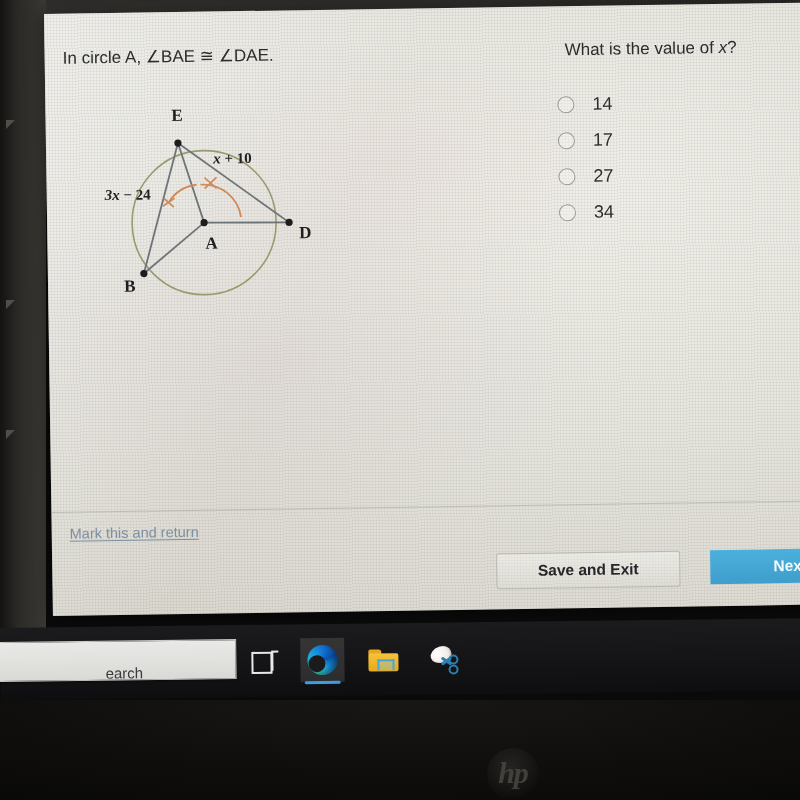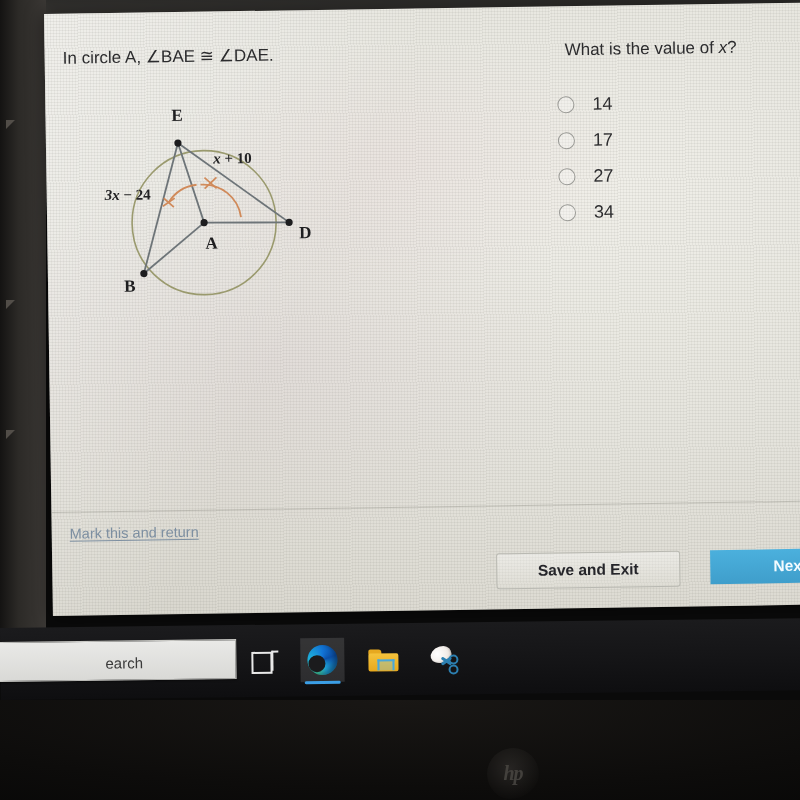--- a/index.html
+++ b/index.html
@@ -36,41 +36,41 @@
   .desk-bottom {
     position: absolute; left: 0; top: 700px; width: 800px; height: 100px;
     background: radial-gradient(120% 160% at 50% 0%, #191715 0%, #0d0c0b 55%, #050505 100%);
   }
   .hp-logo {
     position: absolute; left: 487px; top: 748px;
     width: 52px; height: 52px; border-radius: 50%;
     background: radial-gradient(circle at 45% 40%, rgba(110,105,100,.45), rgba(40,38,36,.18) 70%, rgba(0,0,0,0) 72%);
     color: #6e6a64;
     font-family: "Liberation Serif", serif;
-    font-style: italic; font-weight: 700; font-size: 20px;
+    font-style: italic; font-weight: 700; font-size: 30px;
     line-height: 50px; text-align: center;
     letter-spacing: -1px;
     opacity: .55;
   }
 
   
   .taskbar {
     position: absolute; left: 0; top: 628px; width: 800px; height: 72px;
     background: linear-gradient(180deg, #1b1b1d 0%, #151517 50%, #0e0e10 100%);
     transform: rotate(-0.7deg);
     transform-origin: left top;
   }
   .search-box {
     position: absolute; left: -96px; top: 14px; width: 330px; height: 38px;
     background: linear-gradient(180deg, #e9e9e7 0%, #d9d9d6 100%);
     border: 1px solid #c7c7c3;
     box-shadow: 0 1px 2px rgba(0,0,0,.5);
   }
   .search-text {
-    position: absolute; left: 200px; top: 13px;
+    position: absolute; left: 200px; top: 23px;
     font-size: 15px; color: #3a3a3a;
   }
   .tb-icon {
     position: absolute; top: 14px; width: 44px; height: 44px;
   }
   .tb-icon.active { background: rgba(255,255,255,.12); }
   .tb-underline {
     position: absolute; left: 4px; bottom: -2px; width: 36px; height: 3px;
     background: #3b9ee5; border-radius: 2px;
   }

